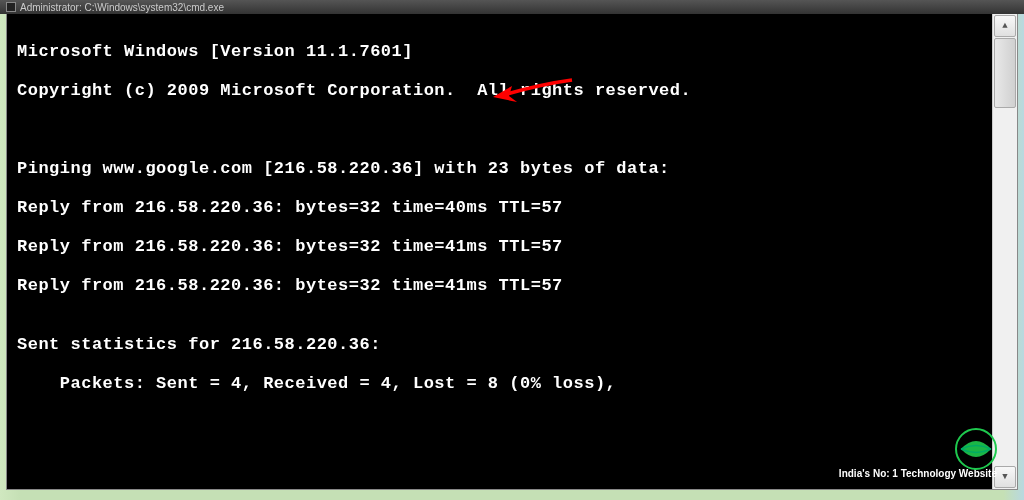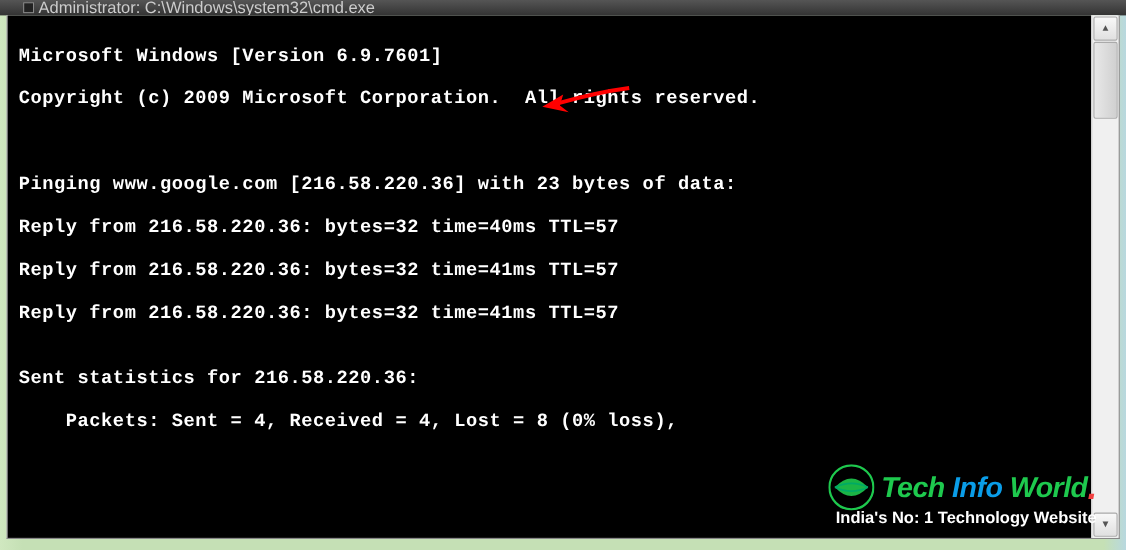--- a/index.html
+++ b/index.html
@@ -11,23 +11,23 @@
       background: linear-gradient(to right, #d0e8c0 0%, #c5e0b5 2%, #c5e0b5 98%, #b8d8e0 100%);
       position: relative;
     }
     .titlebar {
       background: linear-gradient(to bottom, #555 0%, #333 100%);
       height: 14px;
       width: 100%;
       display: flex;
       align-items: center;
       font-family: Arial, sans-serif;
-      font-size: 15px;
+      font-size: 10px;
       color: #ccc;
-      padding-left: 21px;
+      padding-left: 6px;
       overflow: hidden;
     }
     .titlebar-icon {
       width: 10px;
       height: 10px;
       background: #222;
       border: 1px solid #888;
       margin-right: 4px;
       display: inline-block;
     }
@@ -119,36 +119,36 @@
       font-style: italic;
       letter-spacing: -0.5px;
     }
     .wt-tech { color: #1ec94e; }
     .wt-info { color: #0a9de8; }
     .wt-world { color: #1ec94e; }
     .wt-dot { color: #f04040; font-size: 32px; line-height: 0; position: relative; top: 2px; }
     .watermark-sub {
       font-family: Arial, sans-serif;
       font-weight: bold;
-      font-size: 15px;
+      font-size: 10px;
       color: #fff;
       margin-top: -2px;
     }
   </style>
 </head>
 <body>
 
 <div class="titlebar">
   <span class="titlebar-icon"></span>
   <span>Administrator: C:\Windows\system32\cmd.exe</span>
 </div>
 
 <div class="console-wrapper">
   <div class="console">
-<span class="console-line">Microsoft Windows [Version 6.9.7601]</span>
+<span class="console-line">Microsoft Windows [Version 11.1.7601]</span>
 <span class="console-line">Copyright (c) 2009 Microsoft Corporation.  All rights reserved.</span>
 <span class="console-line"></span>
 <span class="console-line"></span>
 <span class="console-line">Pinging www.google.com [216.58.220.36] with 23 bytes of data:</span>
 <span class="console-line">Reply from 216.58.220.36: bytes=32 time=40ms TTL=57</span>
 <span class="console-line">Reply from 216.58.220.36: bytes=32 time=41ms TTL=57</span>
 <span class="console-line">Reply from 216.58.220.36: bytes=32 time=41ms TTL=57</span>
 <span class="console-line"></span>
 <span class="console-line">Sent statistics for 216.58.220.36:</span>
 <span class="console-line">    Packets: Sent = 4, Received = 4, Lost = 8 (0% loss),</span>
@@ -177,19 +177,16 @@
   <div class="watermark">
     <div class="watermark-top">
       <div class="watermark-logo">
         <svg viewBox="0 0 42 42" width="42" height="42">
           <circle cx="21" cy="21" r="20" fill="none" stroke="#1ec94e" stroke-width="2"></circle>
           <path d="M 6 21 Q 21 5 36 21 Q 21 37 6 21 Z" fill="#1ec94e" opacity="0.9"></path>
           <path d="M 6 21 Q 21 14 36 21" fill="none" stroke="#0a6" stroke-width="1.5"></path>
           <path d="M 6 21 Q 21 28 36 21" fill="none" stroke="#0a6" stroke-width="1.5"></path>
         </svg>
       </div>
-      <div class="watermark-text">
-        <span class="wt-tech">Tech</span><span class="wt-info"> Info </span><span class="wt-world">World</span><span class="wt-dot">.</span>
-      </div>
     </div>
     <div class="watermark-sub">India's No: 1 Technology Website</div>
   </div>
 </div>
 
 </body></html>

